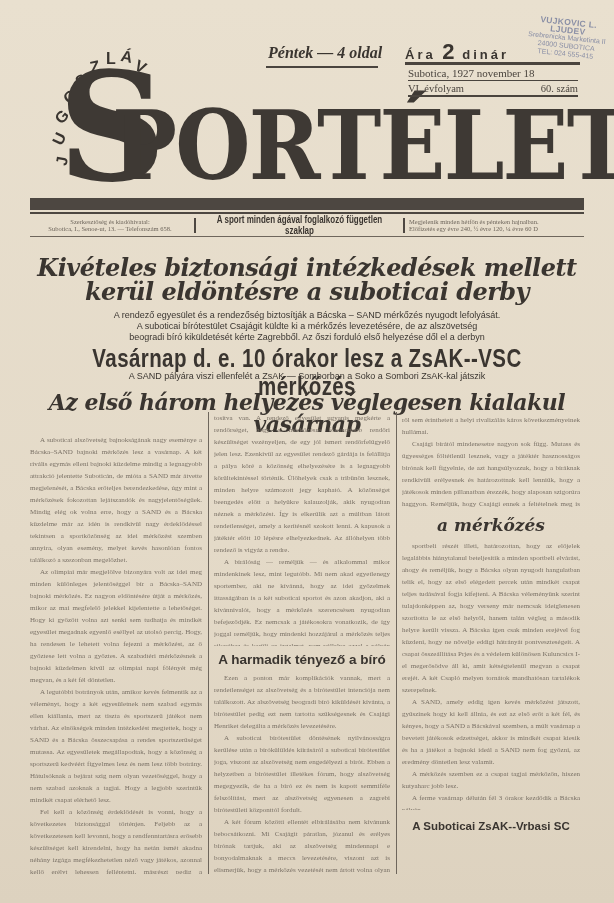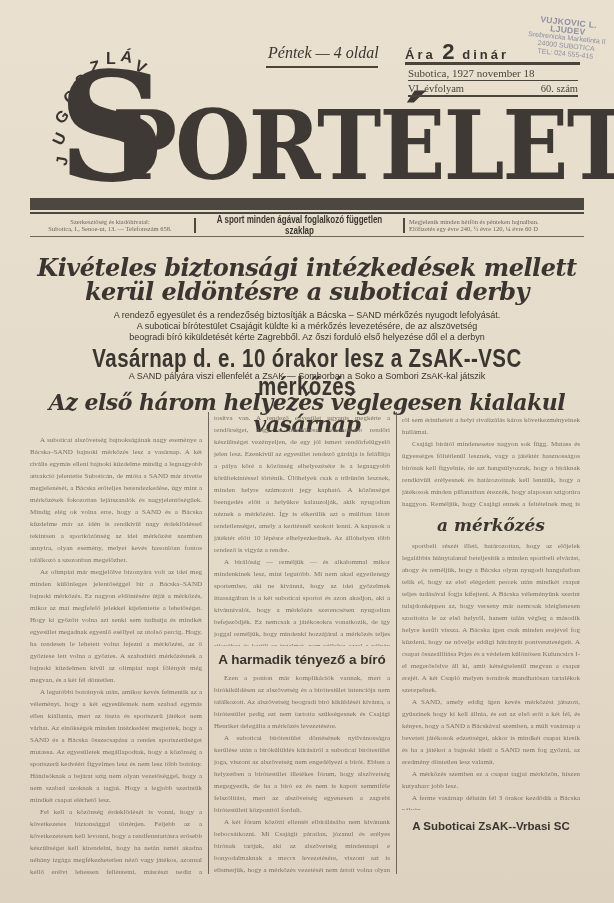--- a/index.html
+++ b/index.html
@@ -11,21 +11,21 @@
     position:relative;
   }
   .page { position:absolute; left:0; top:0; width:614px; height:903px;
     background:linear-gradient(180deg,#e9e0cf 0%,#e4dac8 60%,#ddd2bf 100%); }
   .stamp { position:absolute; left:520px; top:18px; width:94px; font-family:"Liberation Sans",sans-serif;
     color:#8a8fa6; font-size:7px; line-height:8px; transform:rotate(6deg); text-align:center; }
   .stamp .l1 { font-size:8.5px; font-weight:bold; letter-spacing:0.3px; }
   .arc { position:absolute; font-family:"Liberation Sans",sans-serif; font-weight:bold; font-size:16px; color:#3a3530; }
   .bigS { position:absolute; left:58px; top:62px; font-family:"DejaVu Serif",serif; font-weight:bold; font-size:150px; line-height:130px; color:#3e3934; }
   .masthead { position:absolute; left:112px; top:96px; font-family:"DejaVu Serif",serif; font-weight:bold; font-size:96px; line-height:100px; letter-spacing:-2px; color:#3e3934; transform:scaleX(0.9); transform-origin:left top; }
-  .friday { position:absolute; left:268px; top:44px; font-style:italic; font-weight:normal; font-size:16px; color:#3a3530; }
+  .friday { position:absolute; left:268px; top:44px; font-style:italic; font-weight:bold; font-size:16px; color:#3a3530; }
   .friday-rule { position:absolute; left:266px; top:66px; width:112px; height:2px; background:#4a443e; }
   .price { position:absolute; left:405px; top:39px; font-family:"Liberation Sans",sans-serif; font-weight:bold; font-size:13px; letter-spacing:3px; color:#3a3530; }
   .price .big { font-size:22px; letter-spacing:1px; }
   .price-rule { position:absolute; left:405px; top:62px; width:175px; height:3px; background:#4a443e; }
   .dateline { position:absolute; left:408px; top:67px; width:170px; font-size:11px; color:#4a443e; border-bottom:1px solid #4a443e; padding-bottom:1px; }
   .volline { position:absolute; left:408px; top:83px; width:170px; font-size:10.5px; color:#4a443e; border-bottom:2px solid #4a443e; padding-bottom:1px; display:flex; justify-content:space-between; }
   .bar { position:absolute; left:30px; top:198px; width:554px; height:12px; background:#4d4741; }
   .bar2 { position:absolute; left:30px; top:212px; width:554px; height:2px; background:#4d4741; }
   .info-row { position:absolute; left:30px; top:214px; width:554px; height:22px; display:flex; align-items:center; font-size:6.5px; color:#6e665c; border-bottom:1px solid #6e665c; }
   .info-left { width:160px; text-align:center; line-height:7.5px; border-right:2px solid #4d4741; padding-right:4px; }
@@ -115,21 +115,21 @@
     <p>Fel kell a közönség érdeklődését is vonni, hogy a következetes biztonsággal történjen. Feljebb az a következetesen kell levonni, hogy a rendfenntartásra erősebb készültséget kell kirendelni, hogy ha netán ismét akadna néhány izgága megfékezhetetlen néző vagy játékos, azonnal kellő erélyt lehessen felléptetni, másrészt pedig a közönségnek és a játékosoknak fokozott mértékben figyelni kell tudatukat fékentartására.</p>
   </div>
   <div class="col-rule" style="left:208px;top:412px;height:462px;"></div>
 
   <div class="col" style="left:214px;top:412px;width:176px;height:234px;">
     <p style="text-indent:0">tosítva van. A rendező egyesület ugyanis megkérte a rendőrséget, hogy a mérkőzésre fokozottabb rendőri készültséget vezényeljen, de egy jól ismert rendőrfelügyelő jelen lesz. Ezenkívül az egyesület rendező gárdája is felállítja a pálya köré a közönség elhelyezésére is a legnagyobb körültekintéssel történik. Ülőhelyek csak a tribünön lesznek, minden helyre számozott jegy kapható. A közönséget beengedés előtt a helyükre kalauzolják, akik nyugodtan néznek a mérkőzést. Így is elkerülik azt a múltban látott rendetlenséget, amely a kerítésnél szokott lenni. A kapusok a játéktér előtt 10 lépésre elhelyezkednek. Az állóhelyen több rendező is vigyáz a rendre.</p>
     <p>A bírálóság — reméljük — és alkalommal mikor mindenkinek lesz, mint legutóbb. Mi nem akad egyetlenegy sportember, aki ne kívánná, hogy az idei győzelmek ittasságában is a két suboticai sportot és azon akadjon, aki a kívánnivalót, hogy a mérkőzés szerencsésen nyugodtan befejeződjék. Ez nemcsak a játékosokra vonatkozik, de így joggal reméljük, hogy mindenki hozzájárul a mérkőzés teljes sikeréhez és kerüli az izgalmat, nem vállalva ezzel a pályán kívüli durvaságokkal és tettlegességgel nem gyanúsítják a jótékonyságot.</p>
   </div>
   <div class="sec-head" style="left:214px;top:652px;width:176px;font-size:13.5px;">A harmadik tényező a bíró</div>
   <div class="col" style="left:214px;top:672px;width:176px;height:202px;">
-    <p>Ezen a ponton már komplikációk vannak, mert a bírókiküldésen az alszövetség és a bírótestület intenciója nem találkozott. Az alszövetség beogradi bíró kiküldését kívánta, a bírótestület pedig ezt nem tartotta szükségesnek és Csajági Henriket delegálta a mérkőzés levezetésére.</p>
+    <p>Ezen a ponton már komplikációk vannak, mert a rendetlenséget az alszövetség és a bírótestület intenciója nem találkozott. Az alszövetség beogradi bíró kiküldését kívánta, a bírótestület pedig ezt nem tartotta szükségesnek és Csajági Henriket delegálta a mérkőzés levezetésére.</p>
     <p>A suboticai bírótestület döntésének nyilvánosságra kerülése után a bírókülüldés kiírásáról a suboticai bírótestület joga, viszont az alszövetség nem engedélyezi a bírót. Ebben a helyzetben a bírótestület illetékes fórum, hogy alszövetség megegyezik, de ha a bíró ez és nem is kapott semmiféle felszólítást, mert az alszövetség egyenesen a zagrebi bírótestületi központtól fordult.</p>
     <p>A két fórum közötti ellentét elbírálásába nem kívánunk bebocsátkozni. Mi Csajágit páratlan, józanul és erélyes bírónak tartjuk, aki az alszövetség mindennapi e bonyodalmaknak a meccs levezetésére, viszont azt is elismerjük, hogy a mérkőzés vezetését nem ártott volna olyan beogradi bíróra bízni, akit még messzebbről sem érinthetett a helyi rivalizálás.</p>
   </div>
   <div class="col-rule" style="left:396px;top:412px;height:462px;"></div>
 
   <div class="col" style="left:402px;top:414px;width:178px;height:96px;">
     <p style="text-indent:0">ről sem érinthetett a helyi rivalizálás káros következményeinek hullámai.</p>
     <p>Csajági bírától mindenesetre nagyon sok függ. Mutass és ügyességes föltétlenül lesznek, vagy a játéktér hasznosságos bírónak kell figyelnie, de azt hangsúlyozzuk, hogy a bíráknak rendkívüli erélyesnek és határozottnak kell lenniük, hogy a játékosok minden pillanatban érezzék, hogy alaposan szigorúra haggyon. Reméljük, hogy Csajági ennek a feltételnek meg is felel.</p>
     <p>Ami magát</p>
   </div>

